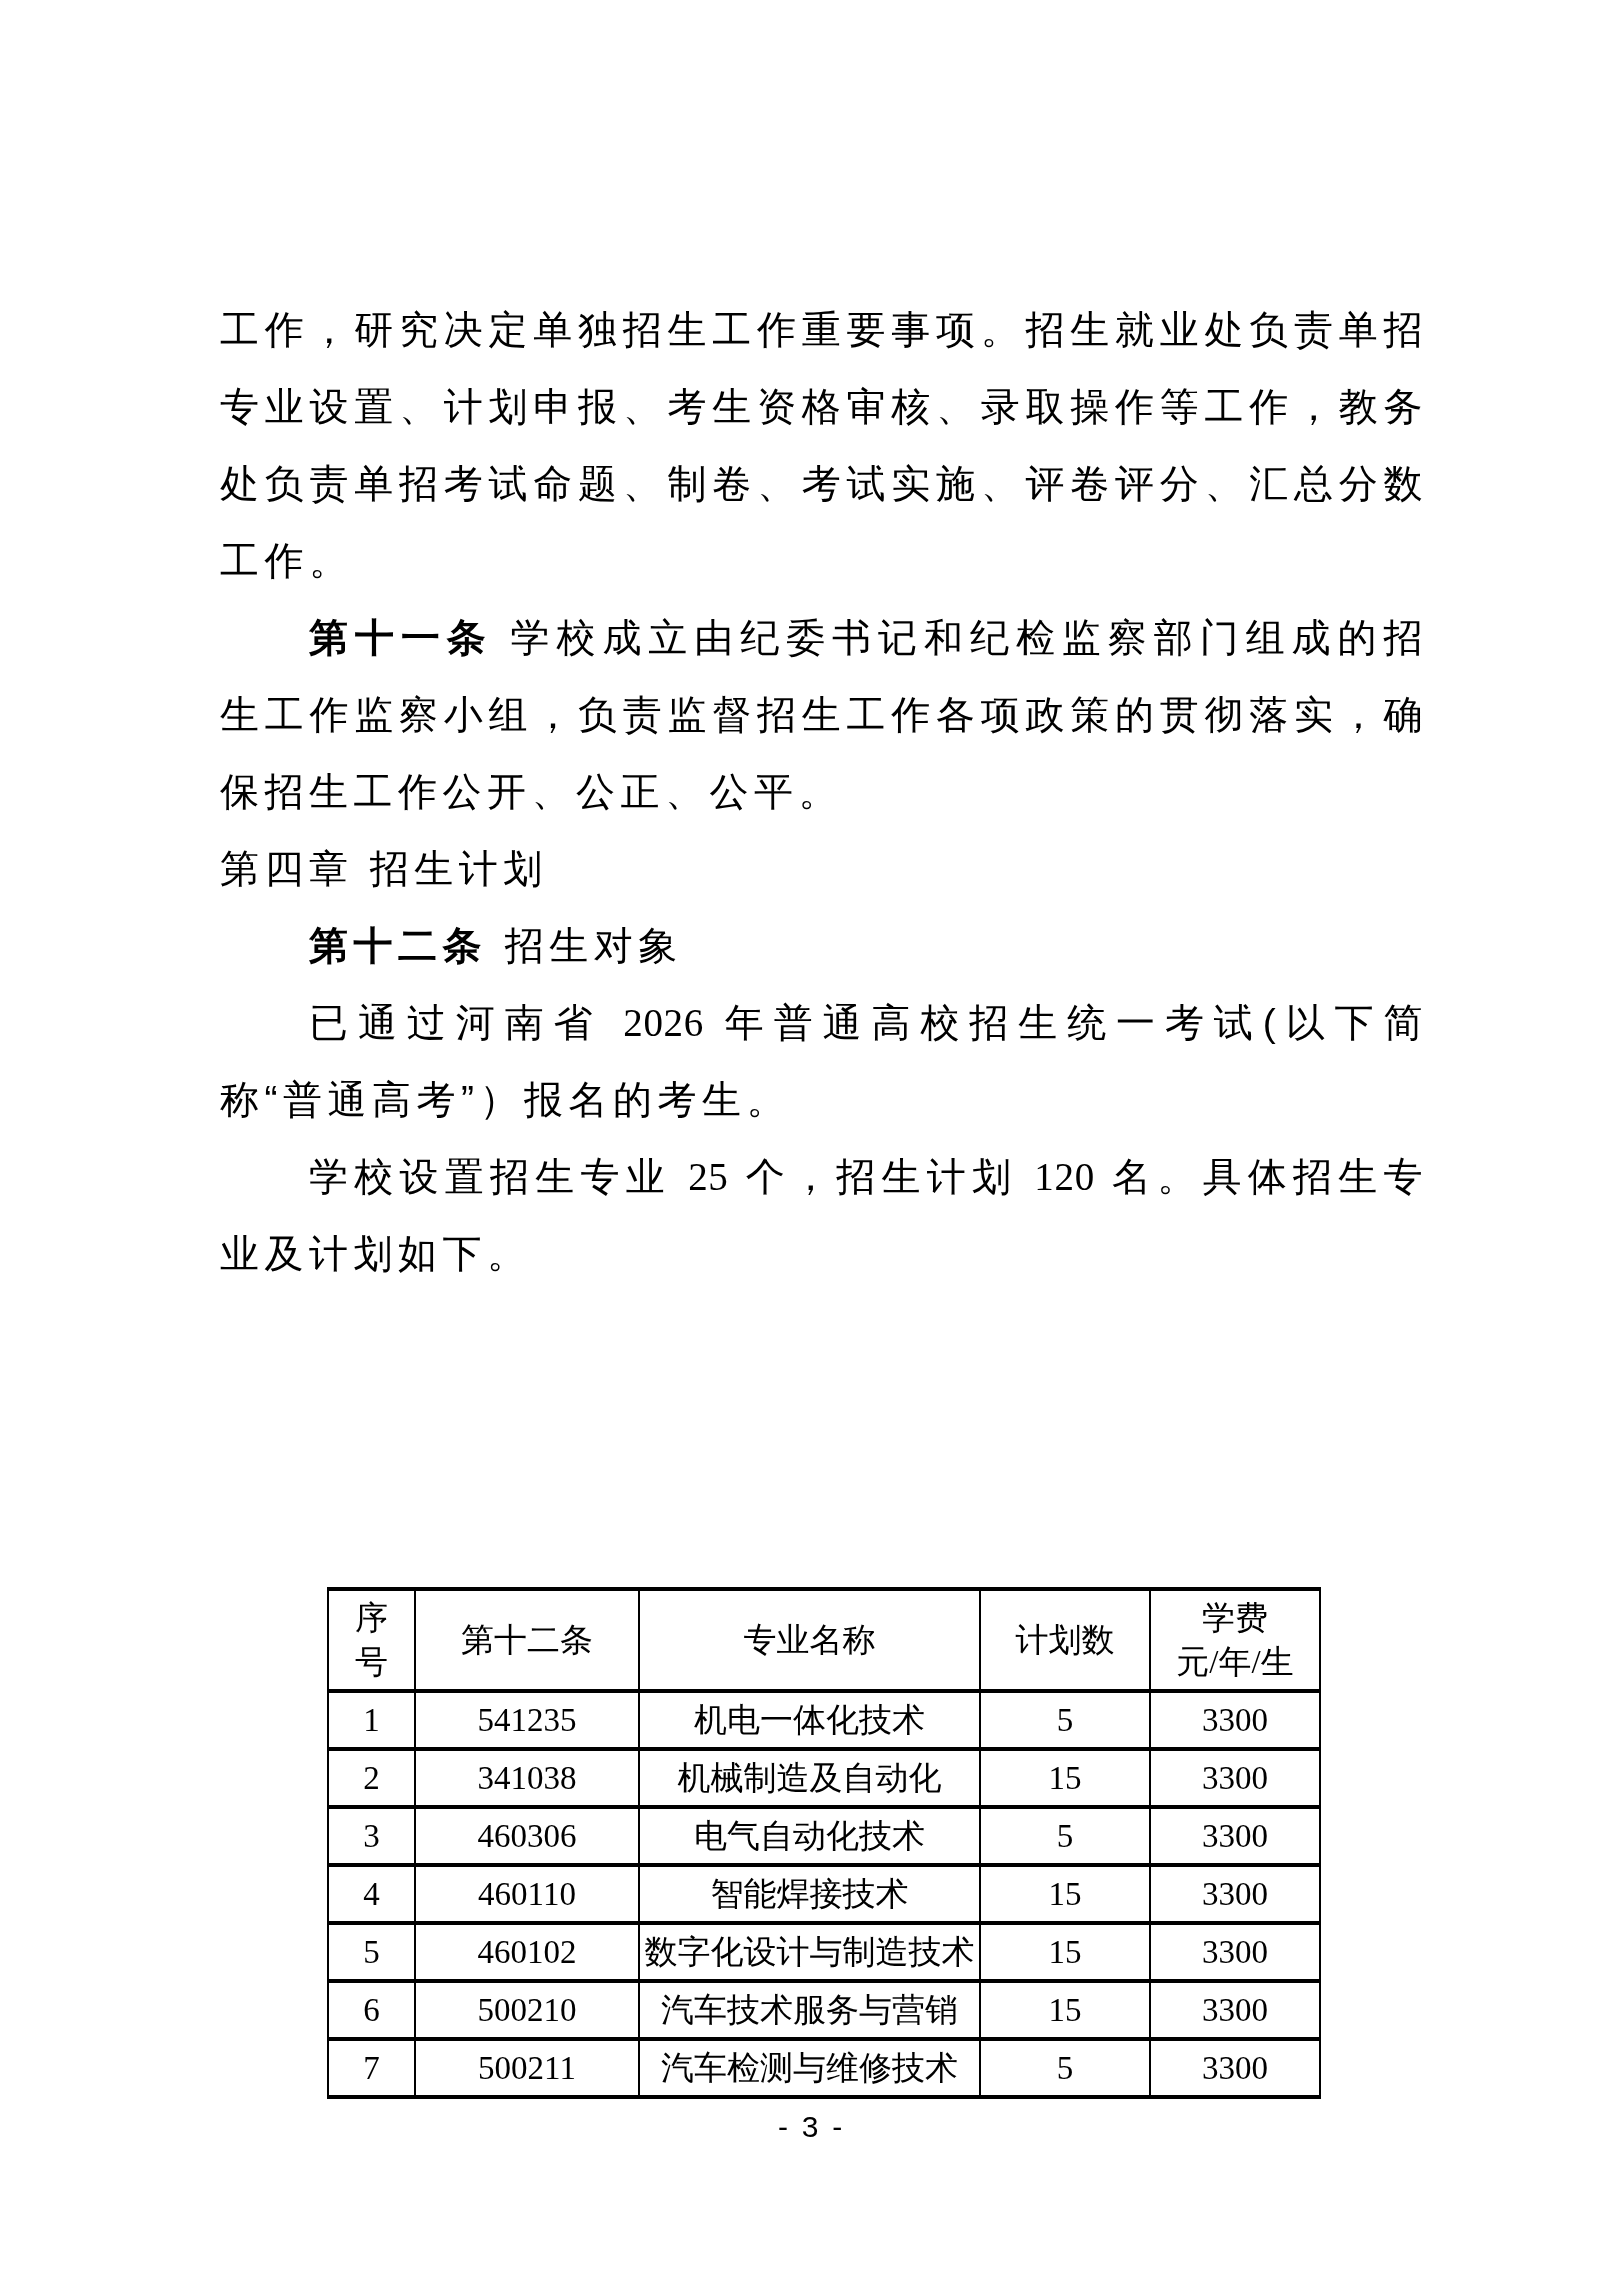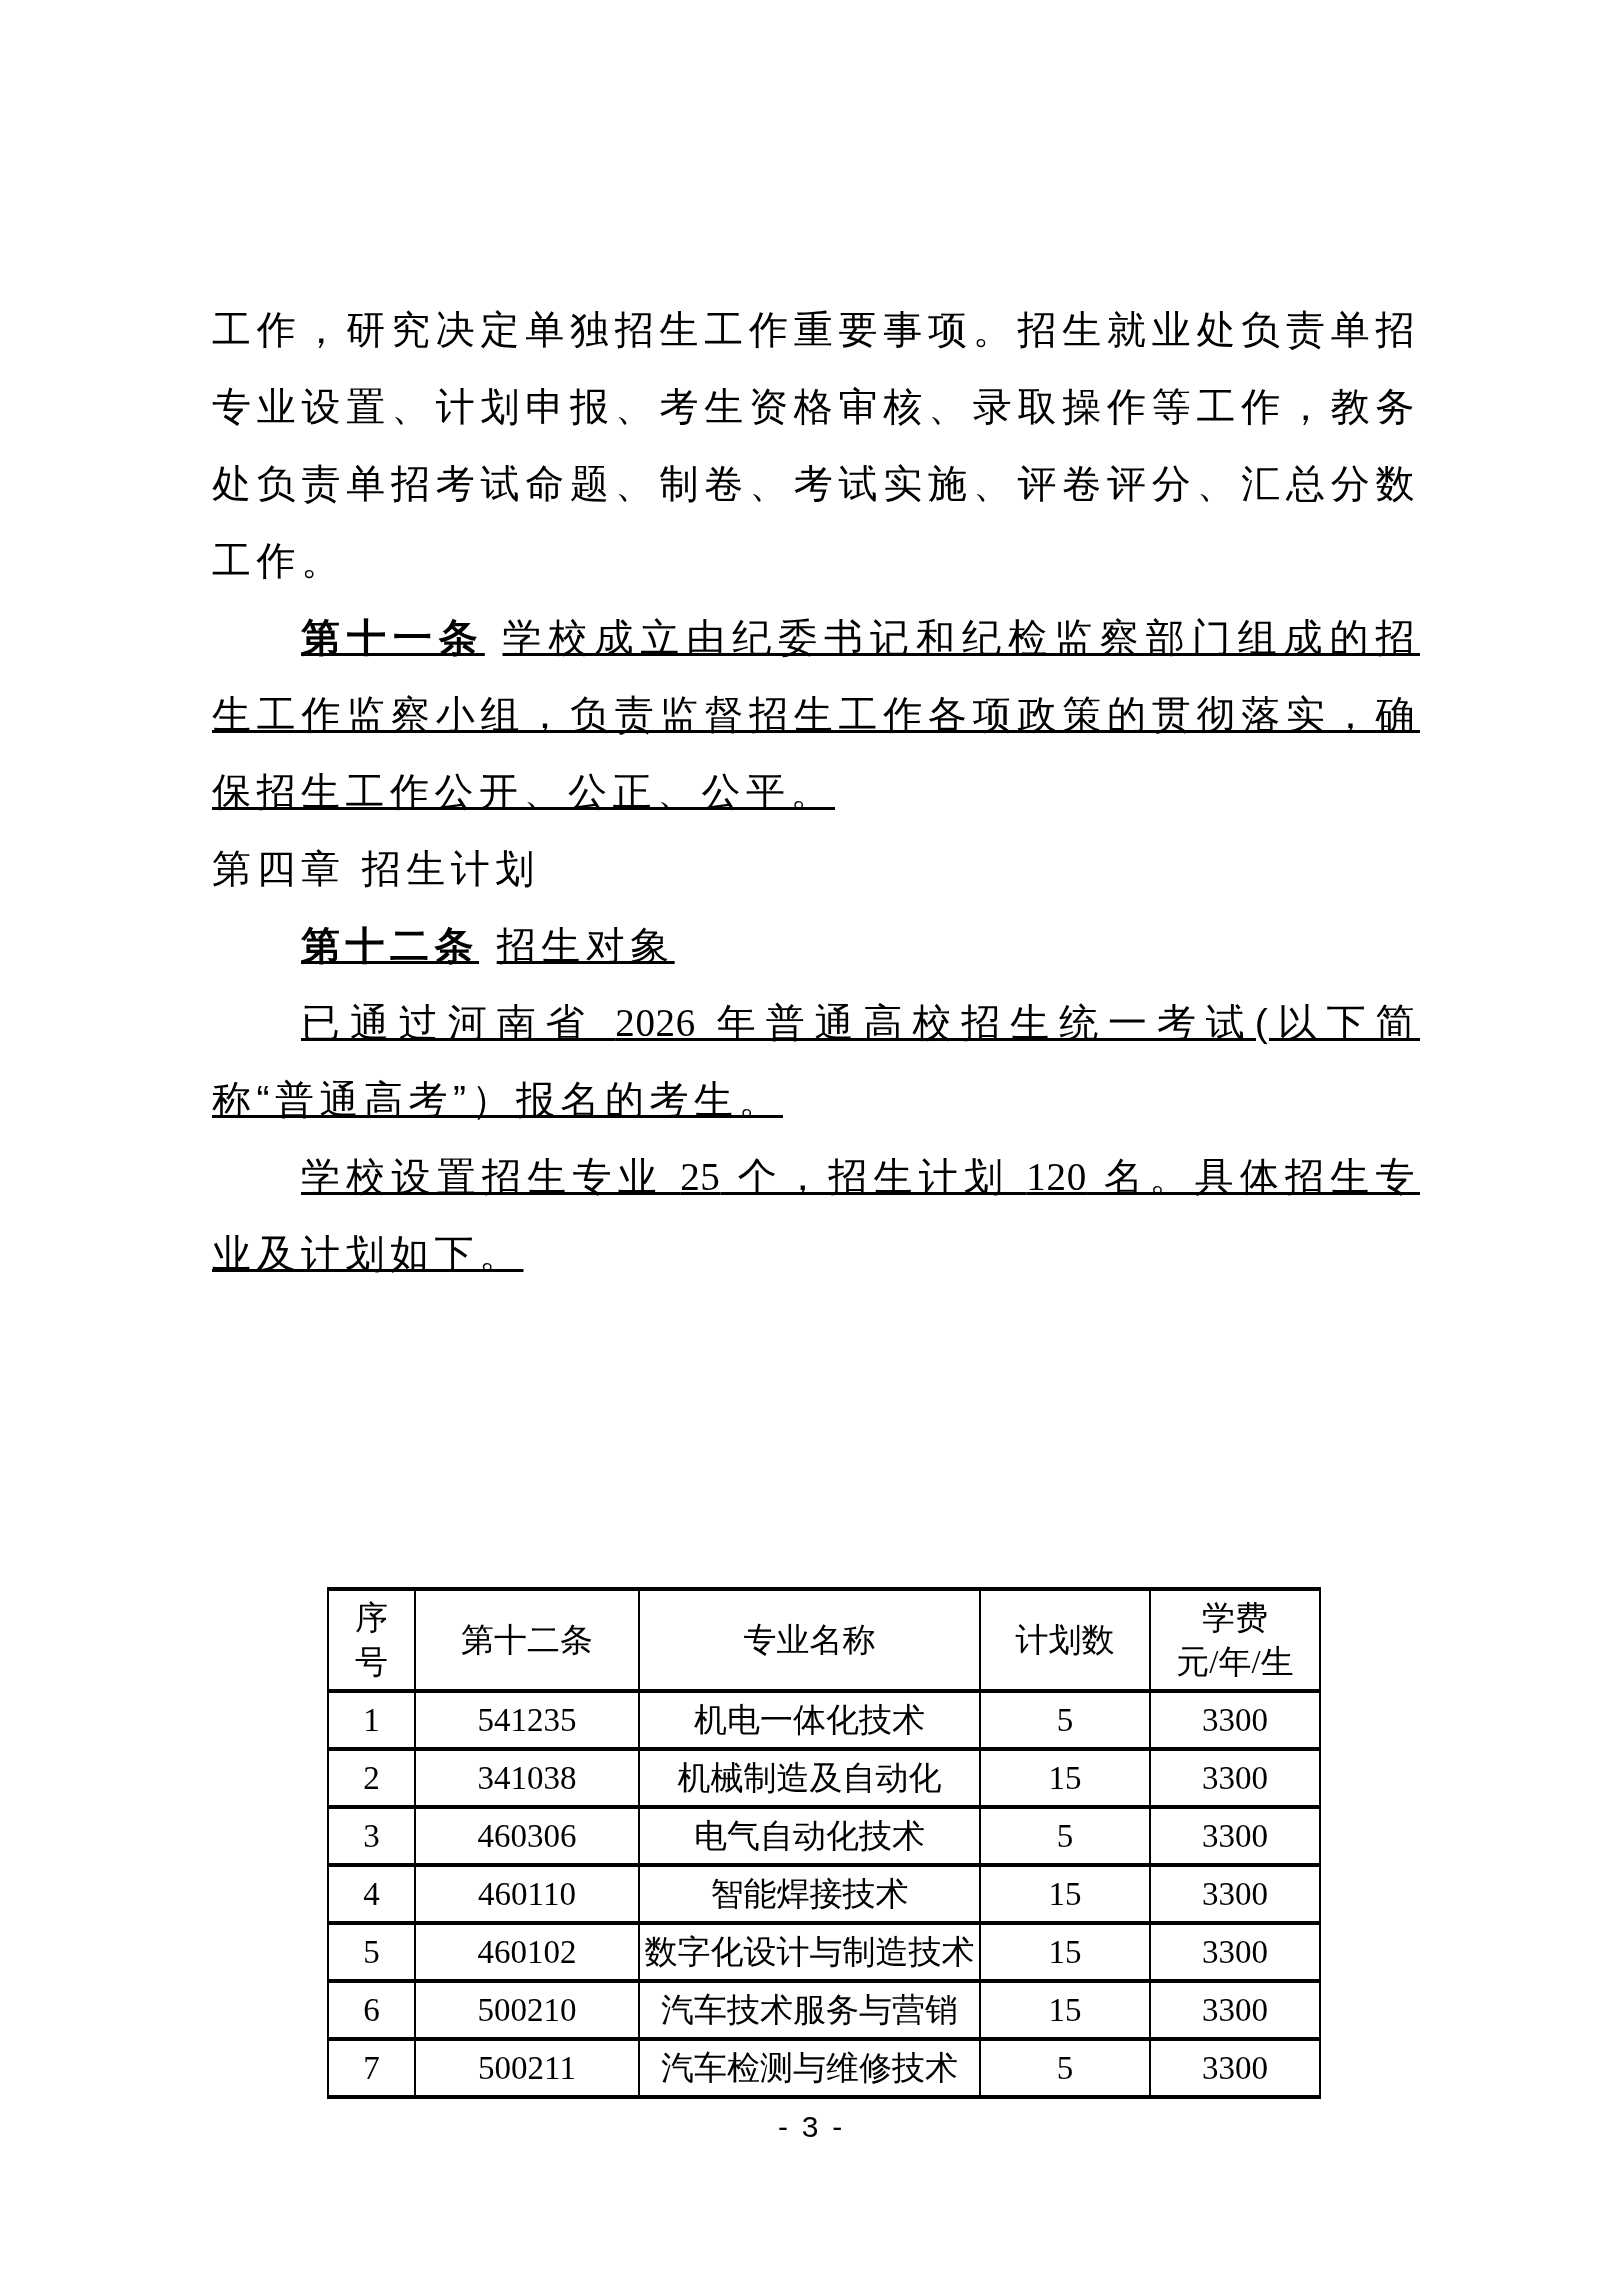--- a/index.html
+++ b/index.html
@@ -12,34 +12,34 @@
     width: 1623px;
     height: 2295px;
     background: #ffffff;
     overflow: hidden;
     font-family: "Liberation Sans", sans-serif;
     color: #000000;
   }
   
   .text-flow {
     position: absolute;
-    left: 212px;
+    left: 220px;
     top: 291px;
     width: 1208px;
     font-size: 39px;
     line-height: 77px;
     letter-spacing: 5.5px;
     text-align: justify;
     color: #000;
   }
   .text-flow p {
     margin: 0;
     padding: 0;
   }
-  .indent { text-indent: 89px; text-decoration: underline; }
+  .indent { text-indent: 89px; }
   .article-head {
     font-weight: 700;
     margin-right: 17.7px;
   }
   .chapter {
     text-align: left;
     text-indent: 0;
   }
   .num {
     font-family: "Liberation Serif", serif;

